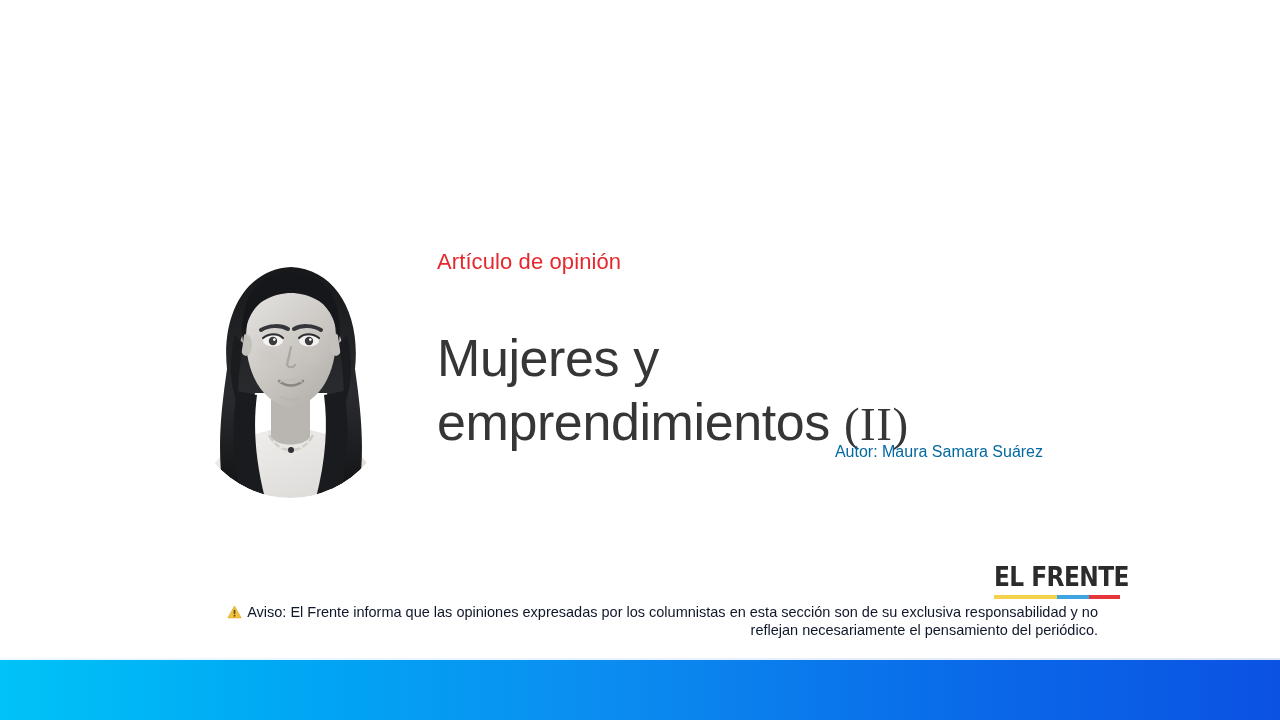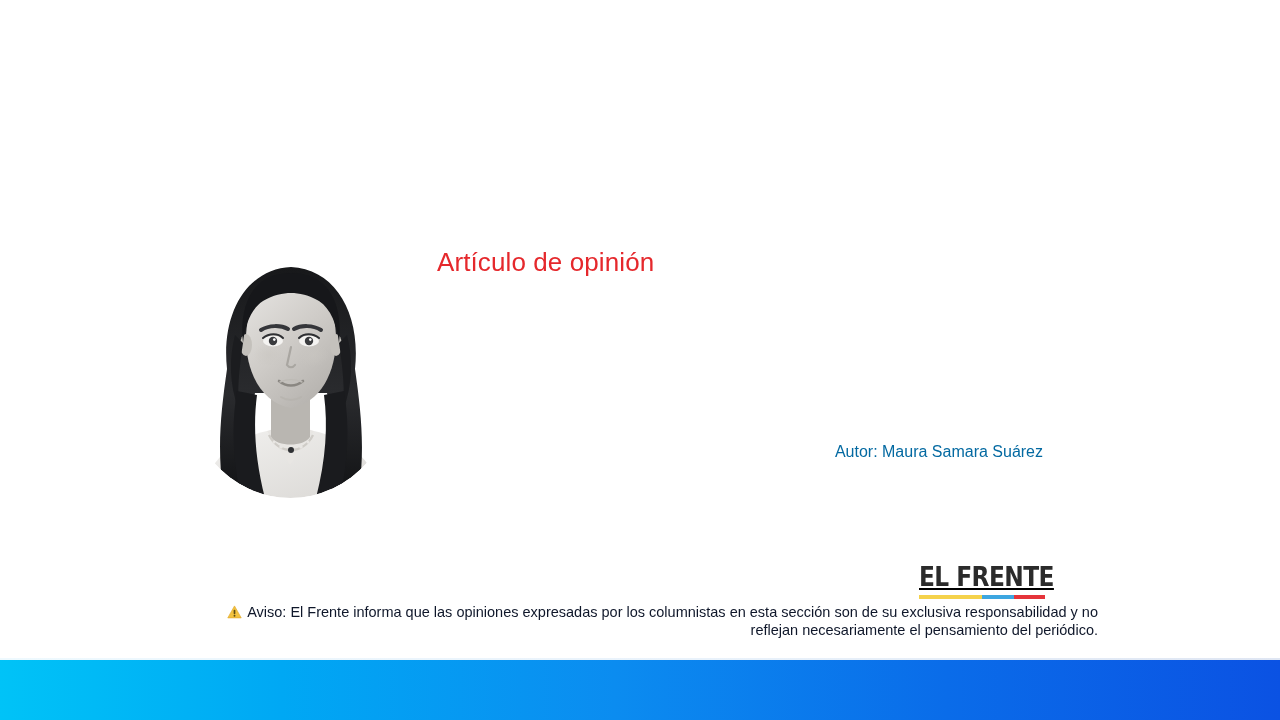--- a/index.html
+++ b/index.html
@@ -36,21 +36,21 @@
     display: block;
     width: 219px;
     height: 247px;
   }
 
   
   .kicker {
     position: absolute;
     left: 437px;
     top: 247px;
-    font-size: 26px;
+    font-size: 22px;
     line-height: 30px;
     font-weight: 400;
     letter-spacing: 0.1px;
     white-space: nowrap;
   }
 
   .headline {
     position: absolute;
     left: 437px;
     top: 291px;
@@ -75,24 +75,23 @@
     text-align: right;
     font-size: 16px;
     line-height: 20px;
     color: #0369a1;
     white-space: nowrap;
   }
 
   
   .logo {
     position: absolute;
-    left: 919px;
+    left: 994px;
     top: 563px;
     width: 126px;
-    text-decoration: underline;
   }
   .logo-word {
     font-family: "DejaVu Sans", "Liberation Sans", sans-serif;
     font-size: 27px;
     line-height: 28px;
     font-weight: 700;
     letter-spacing: -0.6px;
     color: #2b2b2b;
     text-align: center;
     font-stretch: condensed;
@@ -232,20 +231,24 @@
         <circle cx="100" cy="196" r="1.8" fill="#e8e6e3"></circle>
         <circle cx="120" cy="196" r="1.8" fill="#e8e6e3"></circle>
         <circle cx="93" cy="191" r="1.5" fill="#e8e6e3"></circle>
         <circle cx="127" cy="191" r="1.5" fill="#e8e6e3"></circle>
       </g>
     </svg>
   </div>
 
   <div class="kicker" style="color:#e5282c">Artículo de opinión</div>
 
+  <h1 class="headline">
+    <span>Mujeres y</span><br>
+    <span>emprendimientos </span><span class="roman">(II)</span>
+  </h1>
 
   <div class="author">Autor: Maura Samara Suárez</div>
 
   <div class="logo">
     <div class="logo-word">EL FRENTE</div>
     <div class="logo-flag">
       <span class="flag-yellow" style="background:#f5d24b"></span>
       <span class="flag-blue" style="background:#3da6e0"></span>
       <span class="flag-red" style="background:#e5343a"></span>
     </div>

